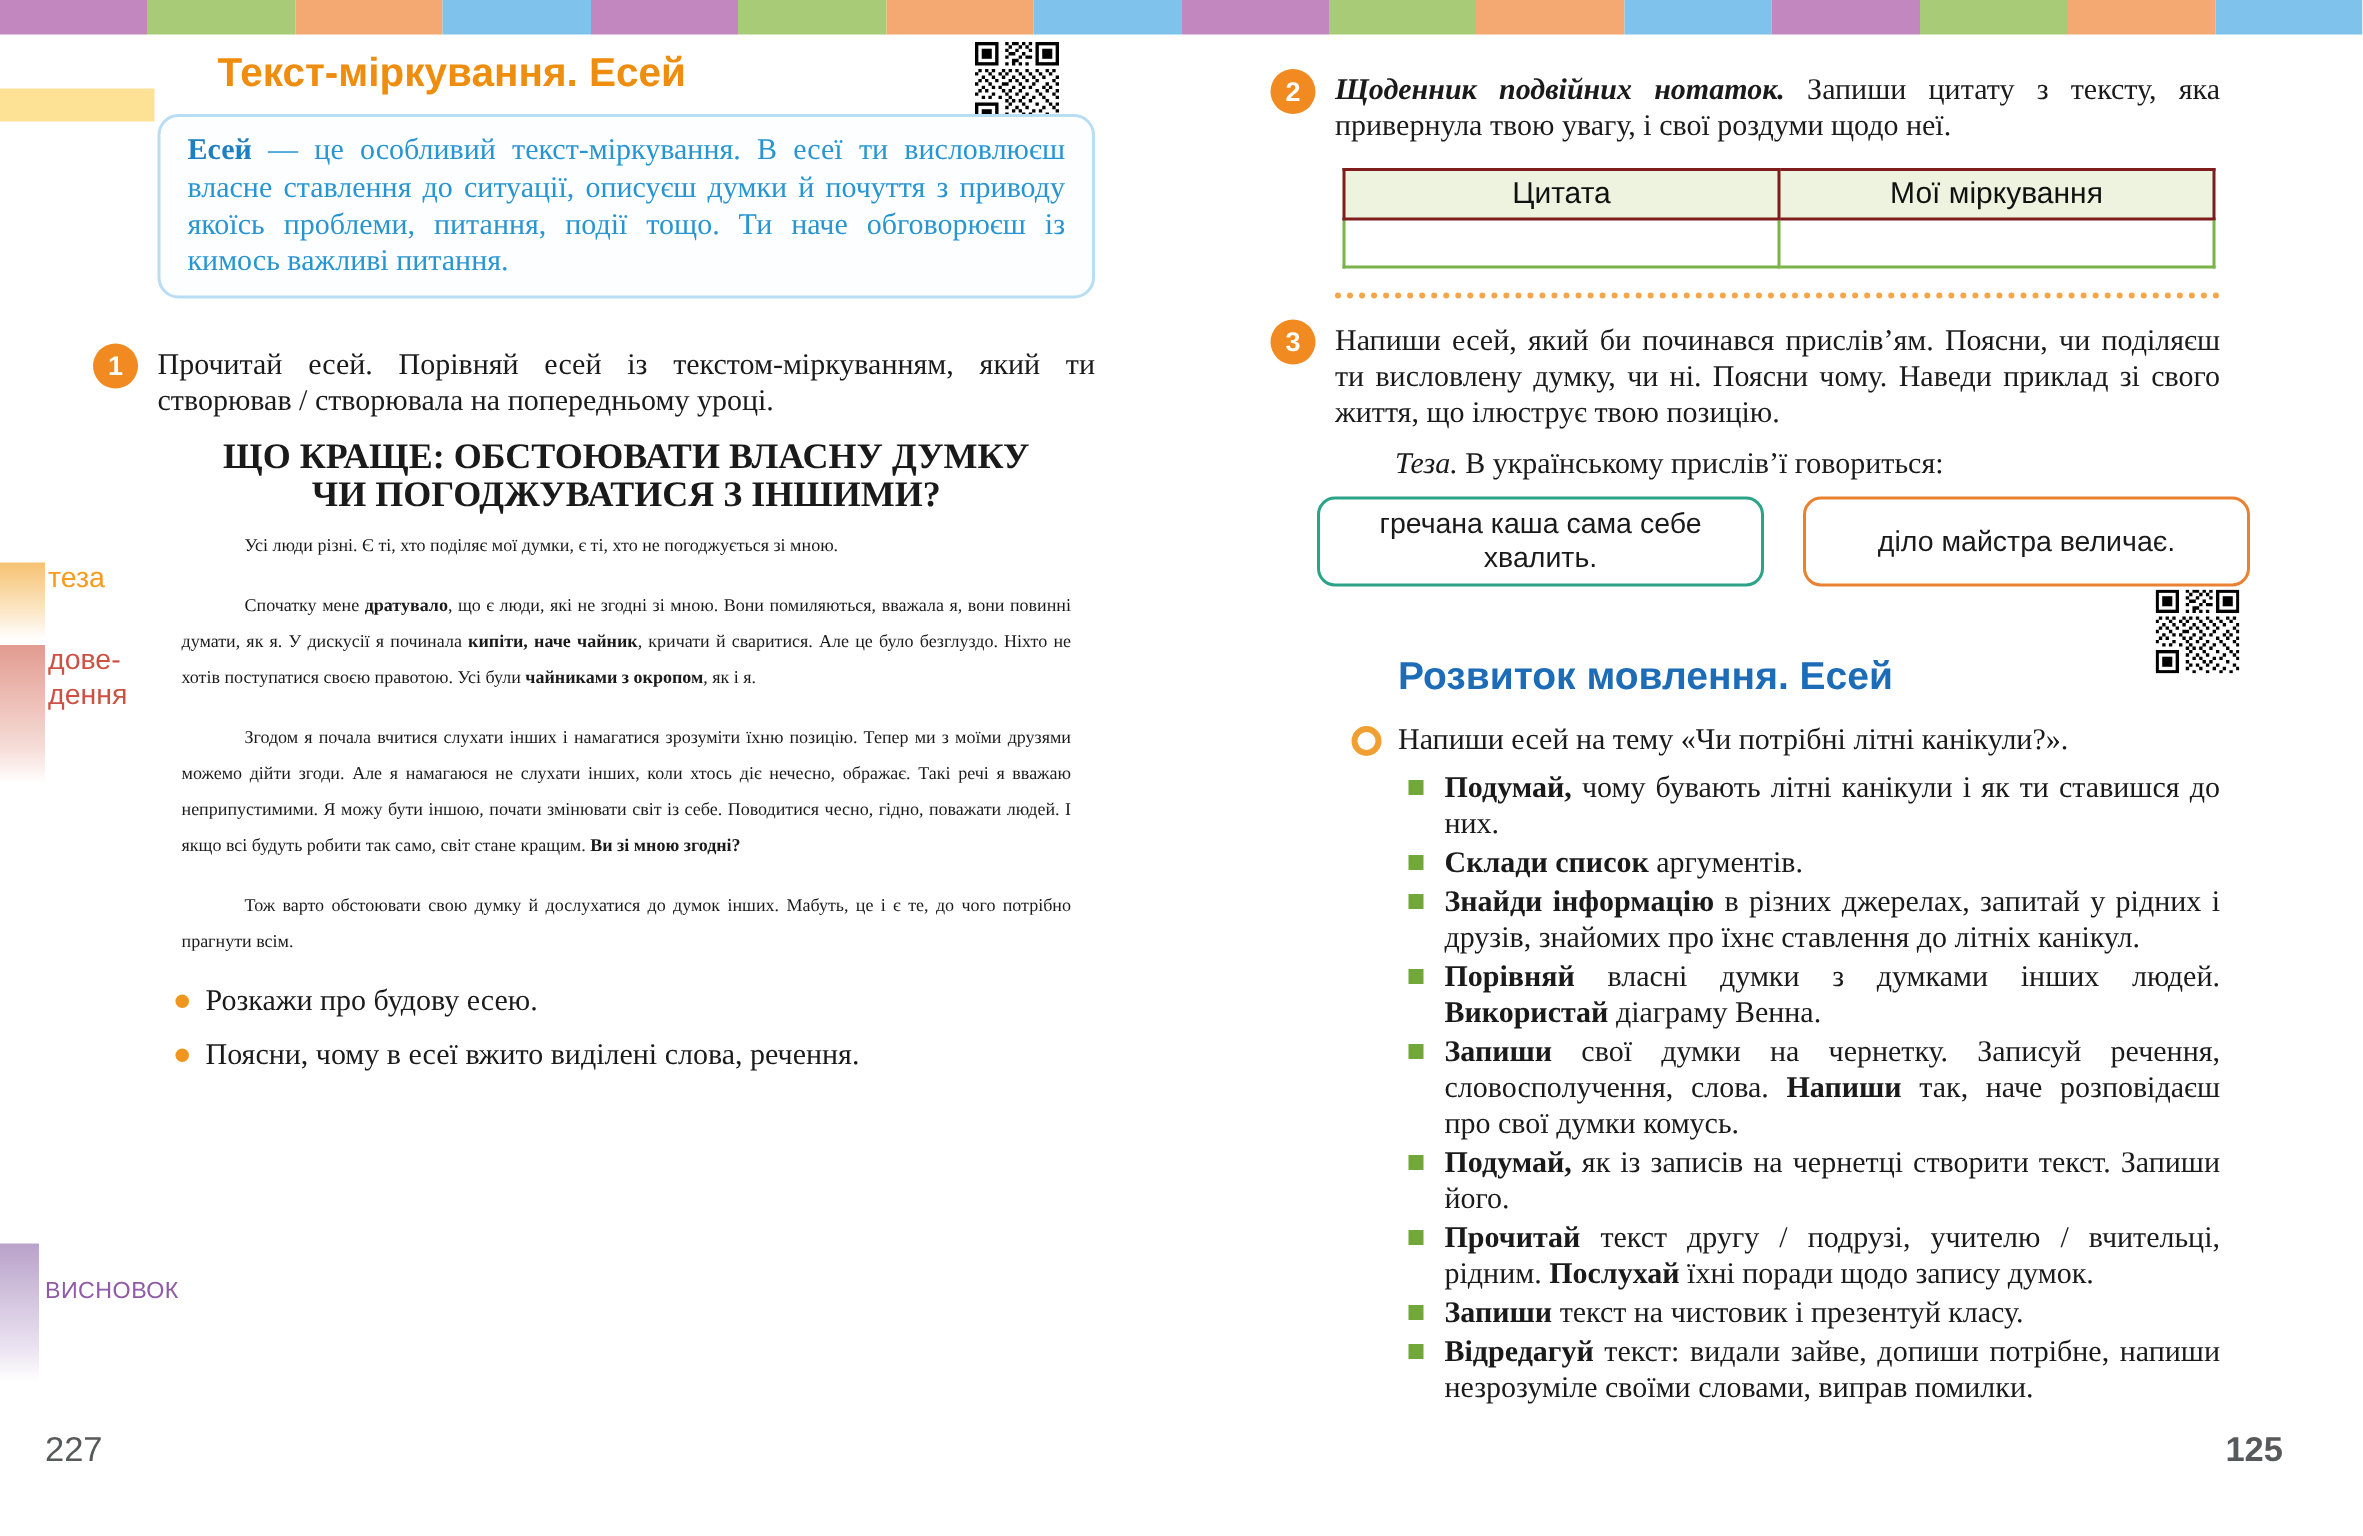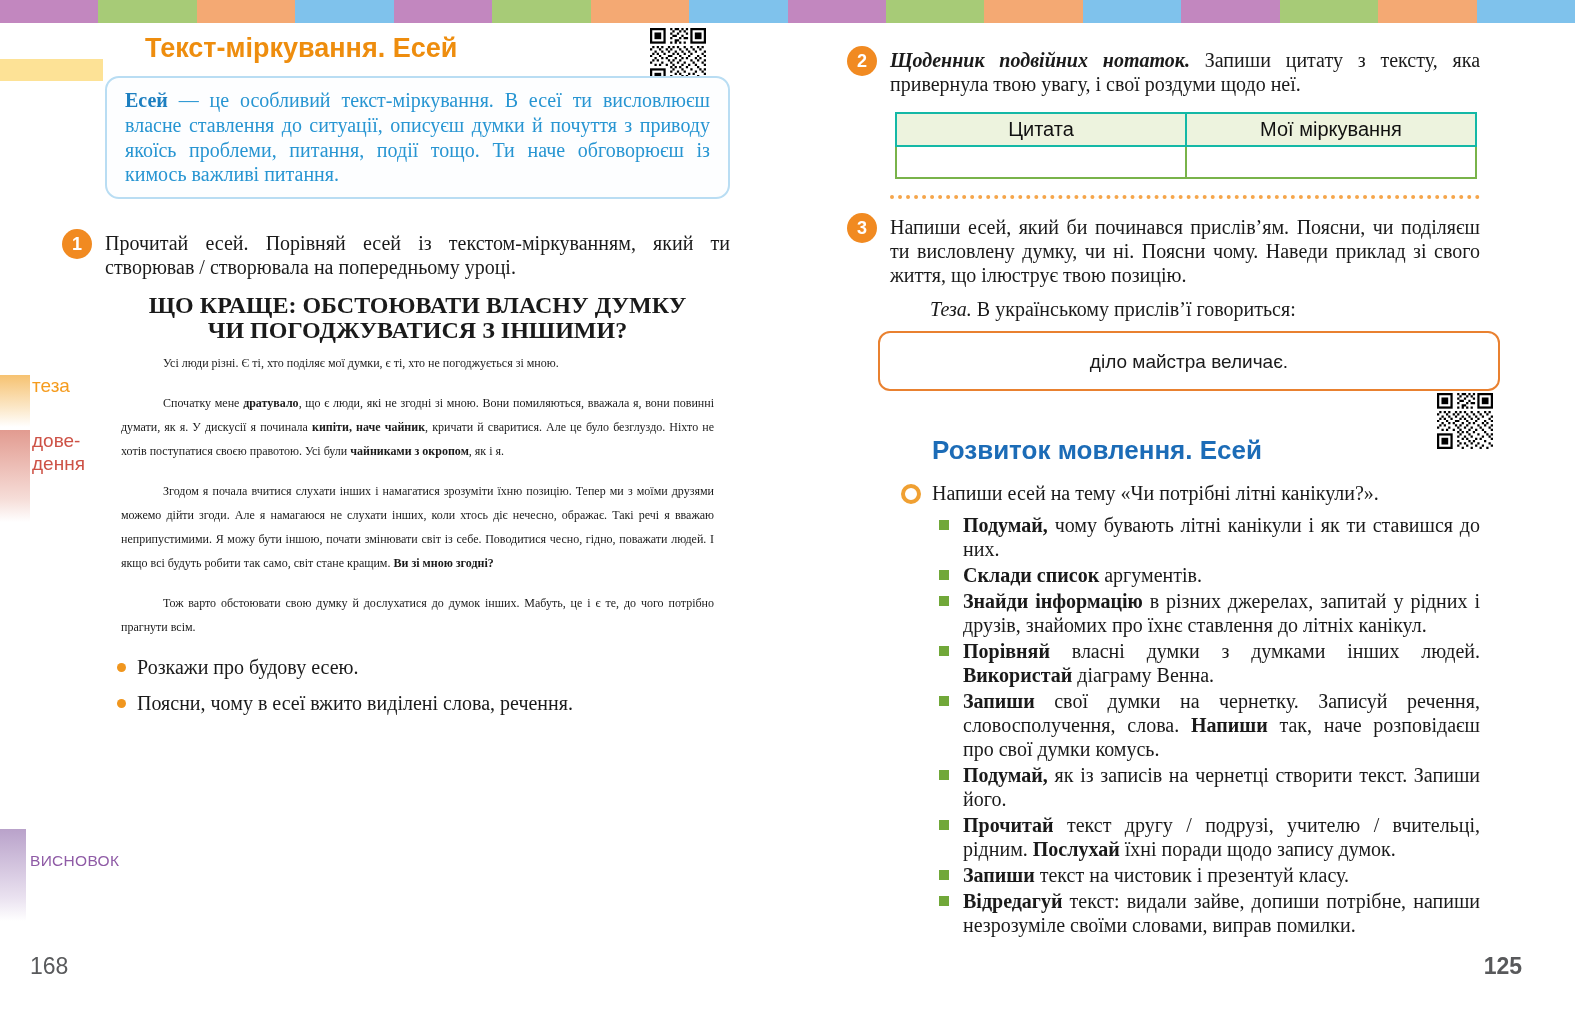--- a/index.html
+++ b/index.html
@@ -58,21 +58,21 @@
 
   .page-num{position:absolute;top:930px;font-family:"Liberation Sans",sans-serif;
             font-size:23px;color:#58595b;}
   .page-num-left{left:30px;}
   .page-num-right{right:53px;font-weight:bold;}
 
   
   .pr-content{position:absolute;left:103px;top:25px;width:590px;}
   .note-table{margin:16px 0 0 5px;width:582px;border-collapse:collapse;
               font-family:"Liberation Sans",sans-serif;font-size:20px;}
-  .note-table th{border:2px solid #14b8a6;background:#edf3de;font-weight:normal;
+  .note-table th{border:2px solid #7f1d1d;background:#edf3de;font-weight:normal;
                  height:29px;text-align:center;color:#111;}
   .note-table td{border:2px solid #79b34a;height:28px;background:#fff;}
 
   .dotted-sep{margin-top:16px;height:0;border-bottom:4px dotted #f5a54a;}
 
   .ex3{margin-top:16px;}
   .teza-line{margin-top:10px;padding-left:40px;font-size:20px;line-height:24px;}
 
   .proverbs{margin:10px 0 0 -12px;width:622px;display:flex;gap:26px;}
   .proverb{flex:1 1 0;border-width:2px;border-style:solid;border-radius:12px;background:#fff;
@@ -176,21 +176,21 @@
         <span class="dot-icon"></span>
         <span>Розкажи про будову есею.</span>
       </li>
       <li class="dot-item">
         <span class="dot-icon"></span>
         <span>Поясни, чому в есеї вжито виділені слова, речення.</span>
       </li>
     </ul>
   </div>
 
-  <span class="page-num page-num-left">168</span>
+  <span class="page-num page-num-left">227</span>
 </div>
 
 <div class="page page-right">
 
   <svg class="qr qr-right">
       <use href="#qr-sym"></use>
     </svg>
 
   <div class="pr-content">
 
@@ -215,20 +215,21 @@
     <div class="dotted-sep"></div>
 
     <div class="exercise ex3">
       <span class="num-circle">3</span>
       <div class="ex-text">Напиши есей, який би починався прислів’ям. Поясни, чи поділяєш ти висловлену думку, чи ні. Поясни чому. Наведи приклад зі свого життя, що ілюструє твою позицію.</div>
     </div>
 
     <div class="teza-line"><span class="it">Теза.</span><span> В українському прислів’ї говориться:</span></div>
 
     <div class="proverbs">
+      <div class="proverb proverb-1">гречана каша сама себе хвалить.</div>
       <div class="proverb proverb-2">діло майстра величає.</div>
     </div>
 
     <div class="rm-section">
       <h2 class="rm-title">Розвиток мовлення. Есей</h2>
 
       <div class="rm-main">
         <span class="ring-icon"></span>
         <span>Напиши есей на тему «Чи потрібні літні канікули?».</span>
       </div>

